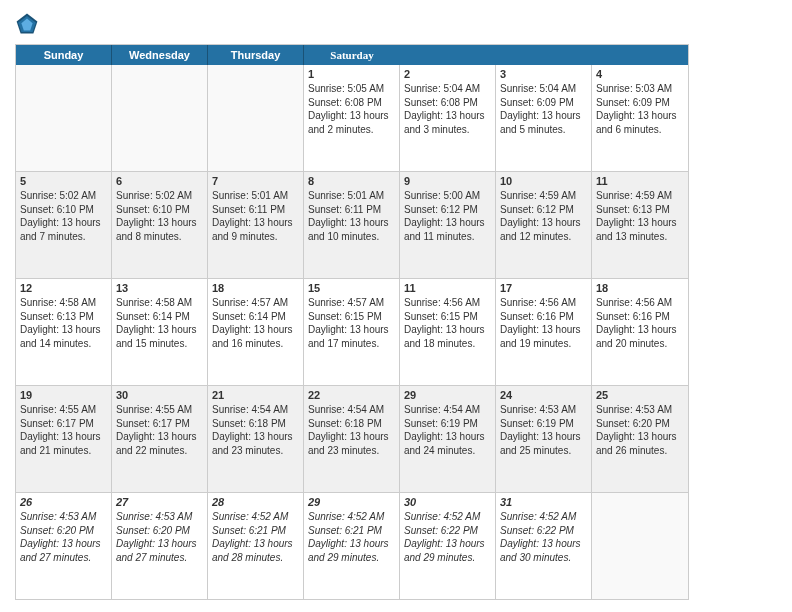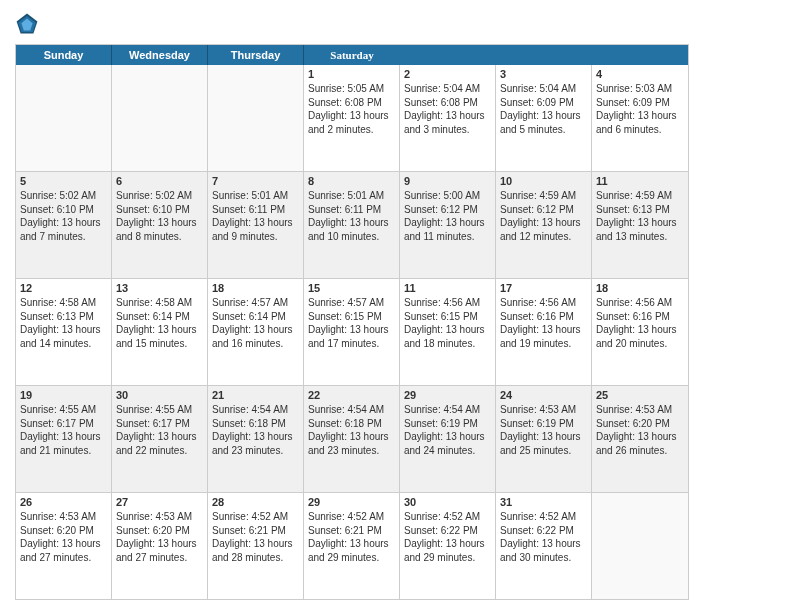--- a/index.html
+++ b/index.html
@@ -83,21 +83,21 @@
       flex: 1;
       display: flex;
       flex-direction: column;
     }
     .cal-row {
       display: grid;
       grid-template-columns: repeat(7, 1fr);
       flex: 1;
       border-bottom: 1px solid #ccc;
     }
-    .cal-row:last-child { border-bottom: none; }
+    .cal-row:last-child { border-bottom: none; font-style: italic; }
     .cal-cell {
       border-right: 1px solid #ccc;
       padding: 3px 4px;
       font-size: 9px;
       color: #333;
       vertical-align: top;
       background: #fff;
     }
     .cal-cell:last-child { border-right: none; }
     .cal-cell.empty { background: #f9f9f9; }

